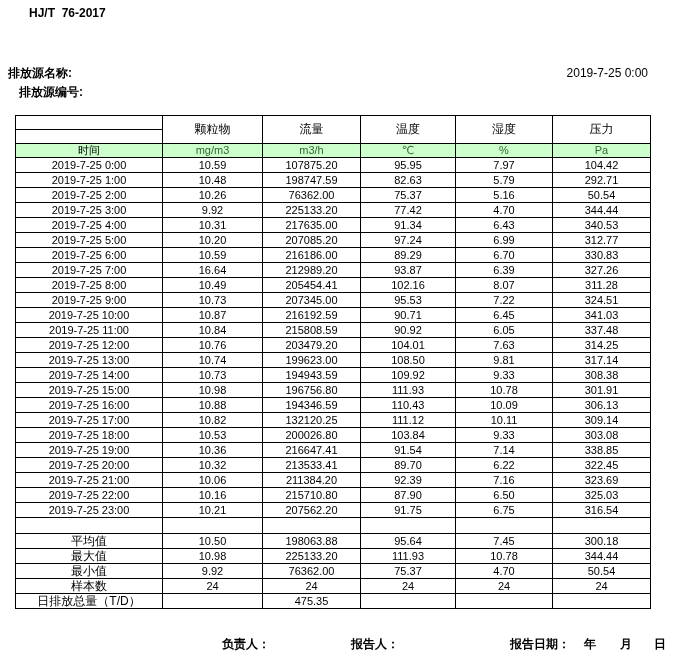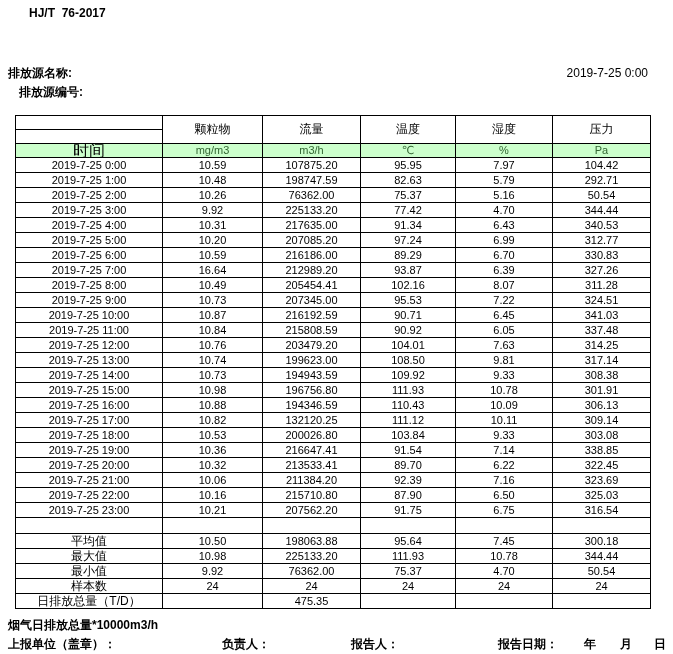--- a/index.html
+++ b/index.html
@@ -19,31 +19,31 @@
   table.report td{
     border:1px solid #000;padding:0;margin:0;
     font-size:11px;text-align:center;vertical-align:middle;
     height:14px;line-height:14px;white-space:nowrap;overflow:hidden;
   }
   table.report tr.h1 td{height:13px;line-height:13px;}
   table.report tr.h2 td{height:13px;line-height:13px;}
   table.report td.param{font-size:12px;}
   table.report tr.green td{background:#ccffcc;height:13px;line-height:13px;}
   table.report tr.green td.unit{color:#336633;font-size:11px;}
-  table.report tr.green td.time-head{font-size:16px;}
+  table.report tr.green td.time-head{font-size:11px;}
   table.report tr.empty td{height:15px;}
   table.report tr.summary td{height:14px;}
   table.report td.sum-label{font-size:12px;}
   .note{position:absolute;left:8px;top:617px;font-size:12px;font-weight:bold;}
   .signrow{position:absolute;left:0;top:636px;width:673px;height:16px;font-size:12px;font-weight:bold;}
   .signrow span{position:absolute;top:0;white-space:nowrap;}
   .lbl-unit{left:8px;}
   .lbl-resp{left:222px;}
   .lbl-reporter{left:351px;}
-  .lbl-date{left:498px;}
+  .lbl-date{left:510px;}
   .lbl-year{left:584px;}
   .lbl-month{left:620px;}
   .lbl-day{left:654px;}
 </style>
 </head>
 <body>
 
 <div class="page">
 
   <div class="std">HJ/T  76-2017</div>
@@ -322,24 +322,22 @@
           <td class="sum-label">日排放总量（T/D）</td>
           <td></td>
           <td>475.35</td>
           <td></td>
           <td></td>
           <td></td>
         </tr>
       </tbody>
   </table>
 
-  <div class="note">烟气日排放总量*10000m3/h</div>
 
   <div class="signrow">
-    <span class="lbl-unit">上报单位（盖章）：</span>
     <span class="lbl-resp">负责人：</span>
     <span class="lbl-reporter">报告人：</span>
     <span class="lbl-date">报告日期：</span>
     <span class="lbl-year">年</span>
     <span class="lbl-month">月</span>
     <span class="lbl-day">日</span>
   </div>
 
 </div>
 

